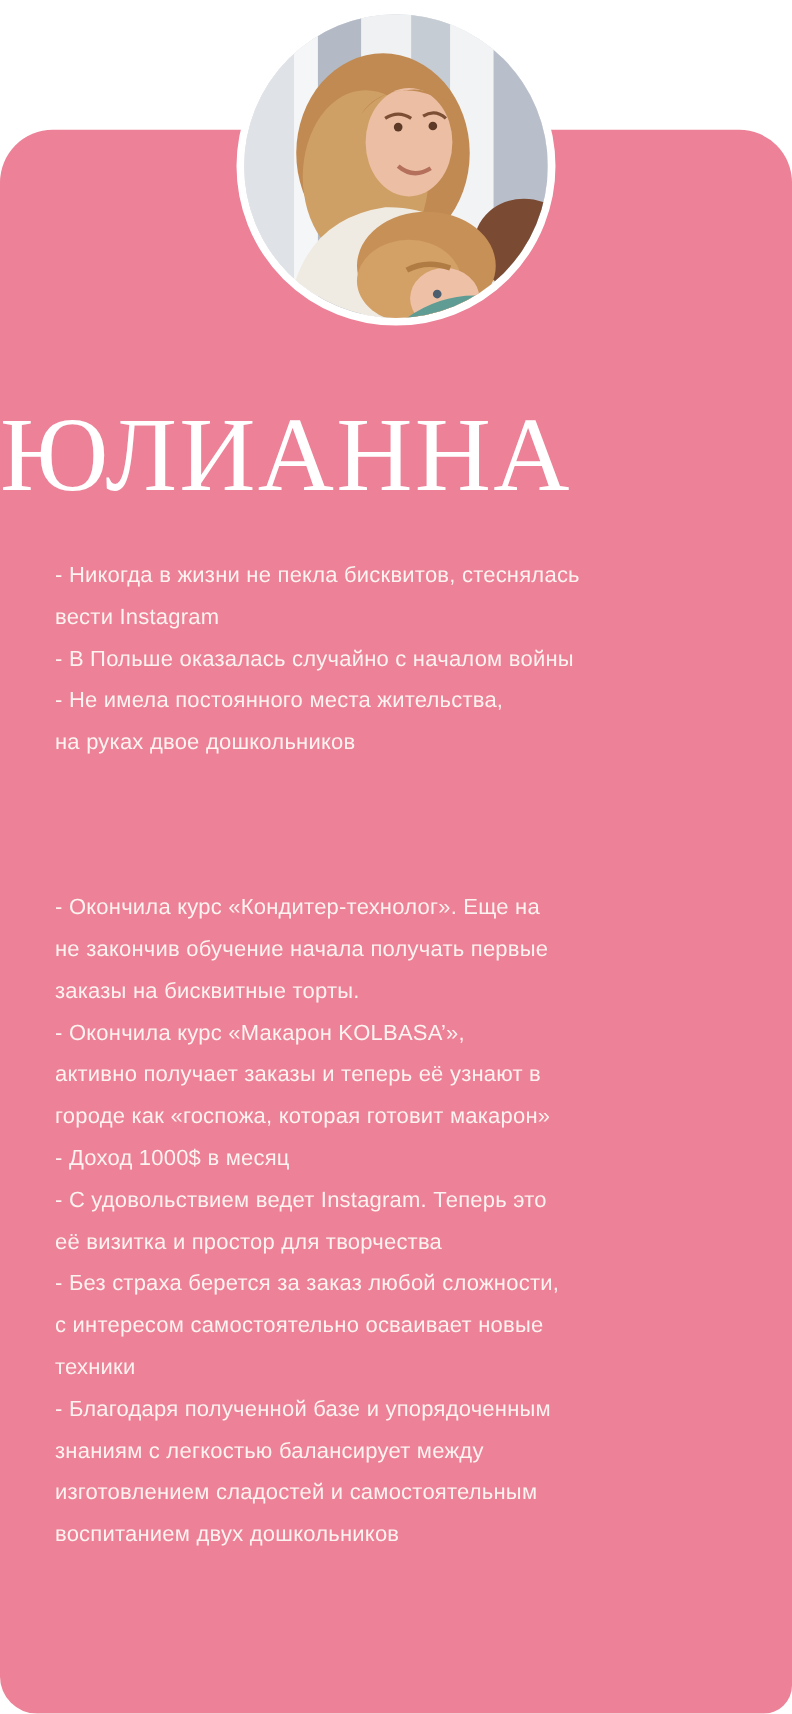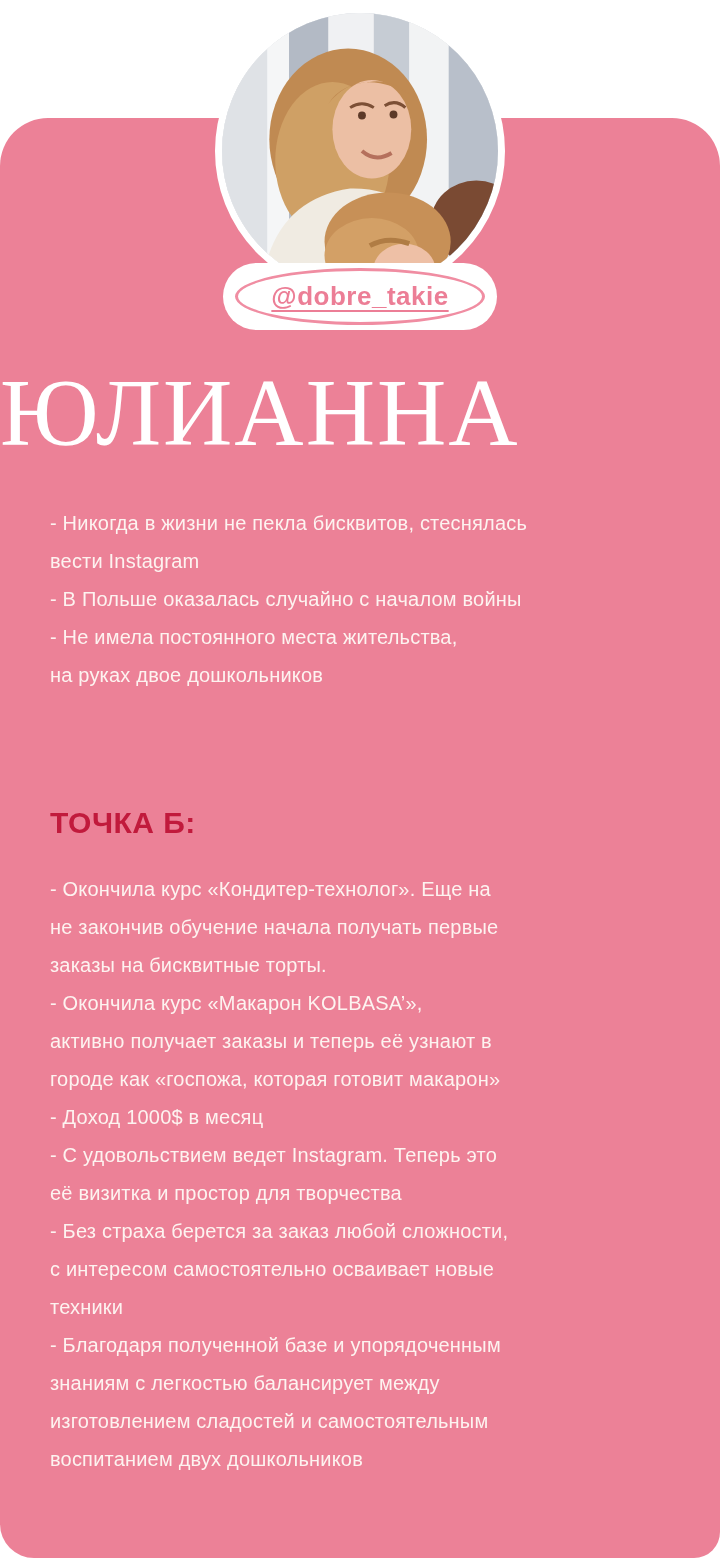--- a/index.html
+++ b/index.html
@@ -130,37 +130,32 @@
       <ellipse cx="152" cy="246" rx="48" ry="38" fill="#d3a066"></ellipse>
 
       <ellipse cx="185" cy="262" rx="32" ry="28" fill="#eec0a6"></ellipse>
       <circle cx="178" cy="258" r="4" fill="#4d5f6e"></circle>
       <path d="M150 236 q18 -10 40 -2" stroke="#b07c44" stroke-width="5" fill="none"></path>
 
       <path d="M150 280 Q190 252 236 262 Q268 270 280 280 Z" fill="#5e9c94"></path>
     </svg>
   </div>
 
-  <div class="badge">
-    <div class="badge-inner"></div>
-    <span class="badge-text">@dobre_takie</span>
-  </div>
 
   <h1 class="title">ЮЛИАННА</h1>
 
   <section class="section section-a">
     <p>- Никогда в жизни не пекла бисквитов, стеснялась
 вести Instagram
 - В Польше оказалась случайно с началом войны
 - Не имела постоянного места жительства,
 на руках двое дошкольников</p>
   </section>
 
   <section class="section section-b">
-    <h2>ТОЧКА Б:</h2>
     <p>- Окончила курс «Кондитер-технолог». Еще на
 не закончив обучение начала получать первые
 заказы на бисквитные торты.
 - Окончила курс «Макарон KOLBASA’»,
 активно получает заказы и теперь её узнают в
 городе как «госпожа, которая готовит макарон»
 - Доход 1000$ в месяц
 - С удовольствием ведет Instagram. Теперь это
 её визитка и простор для творчества
 - Без страха берется за заказ любой сложности,

